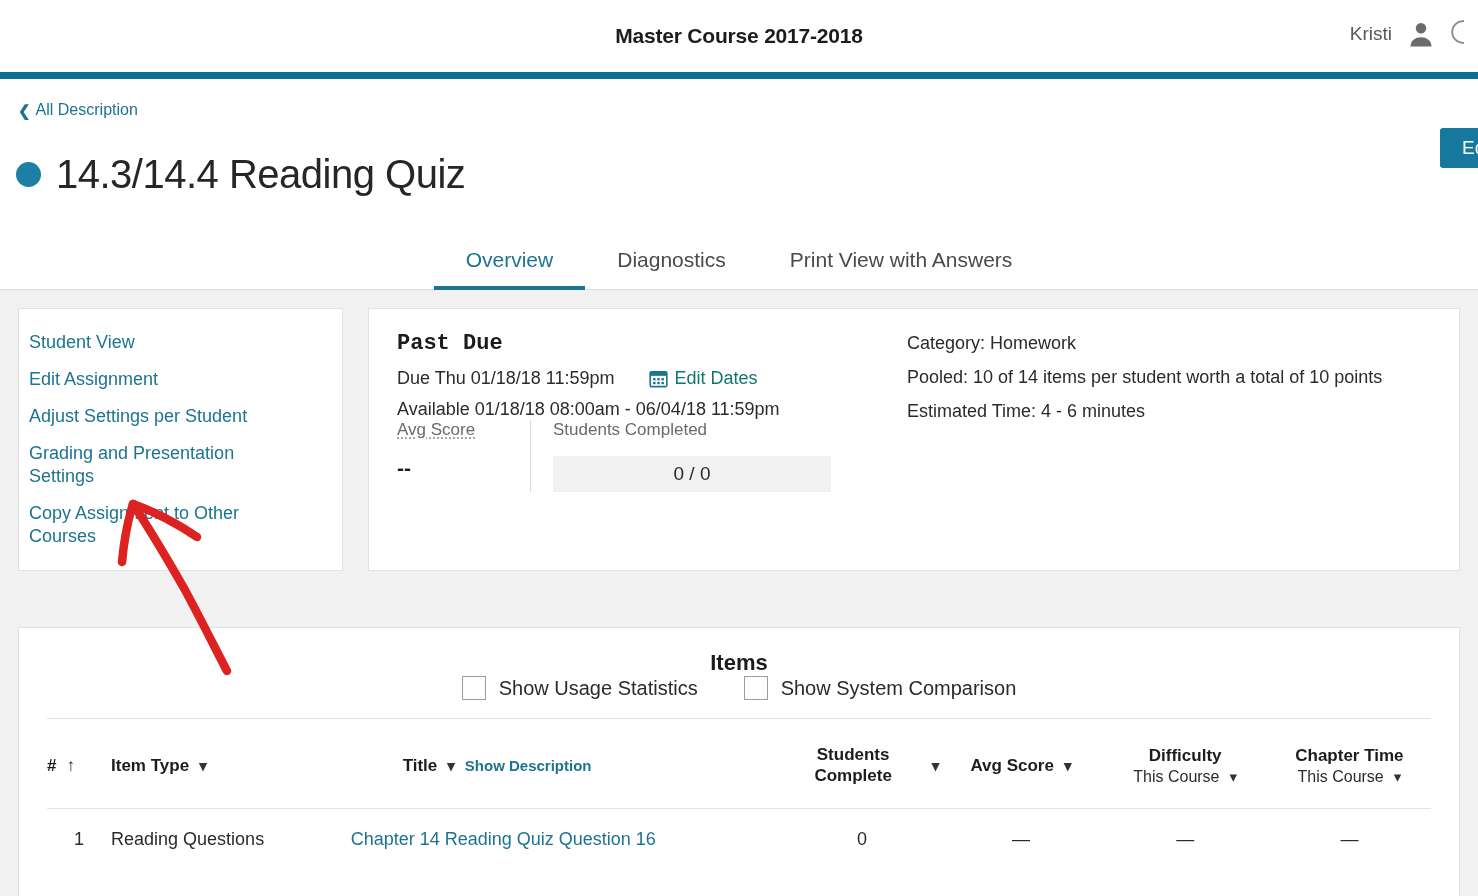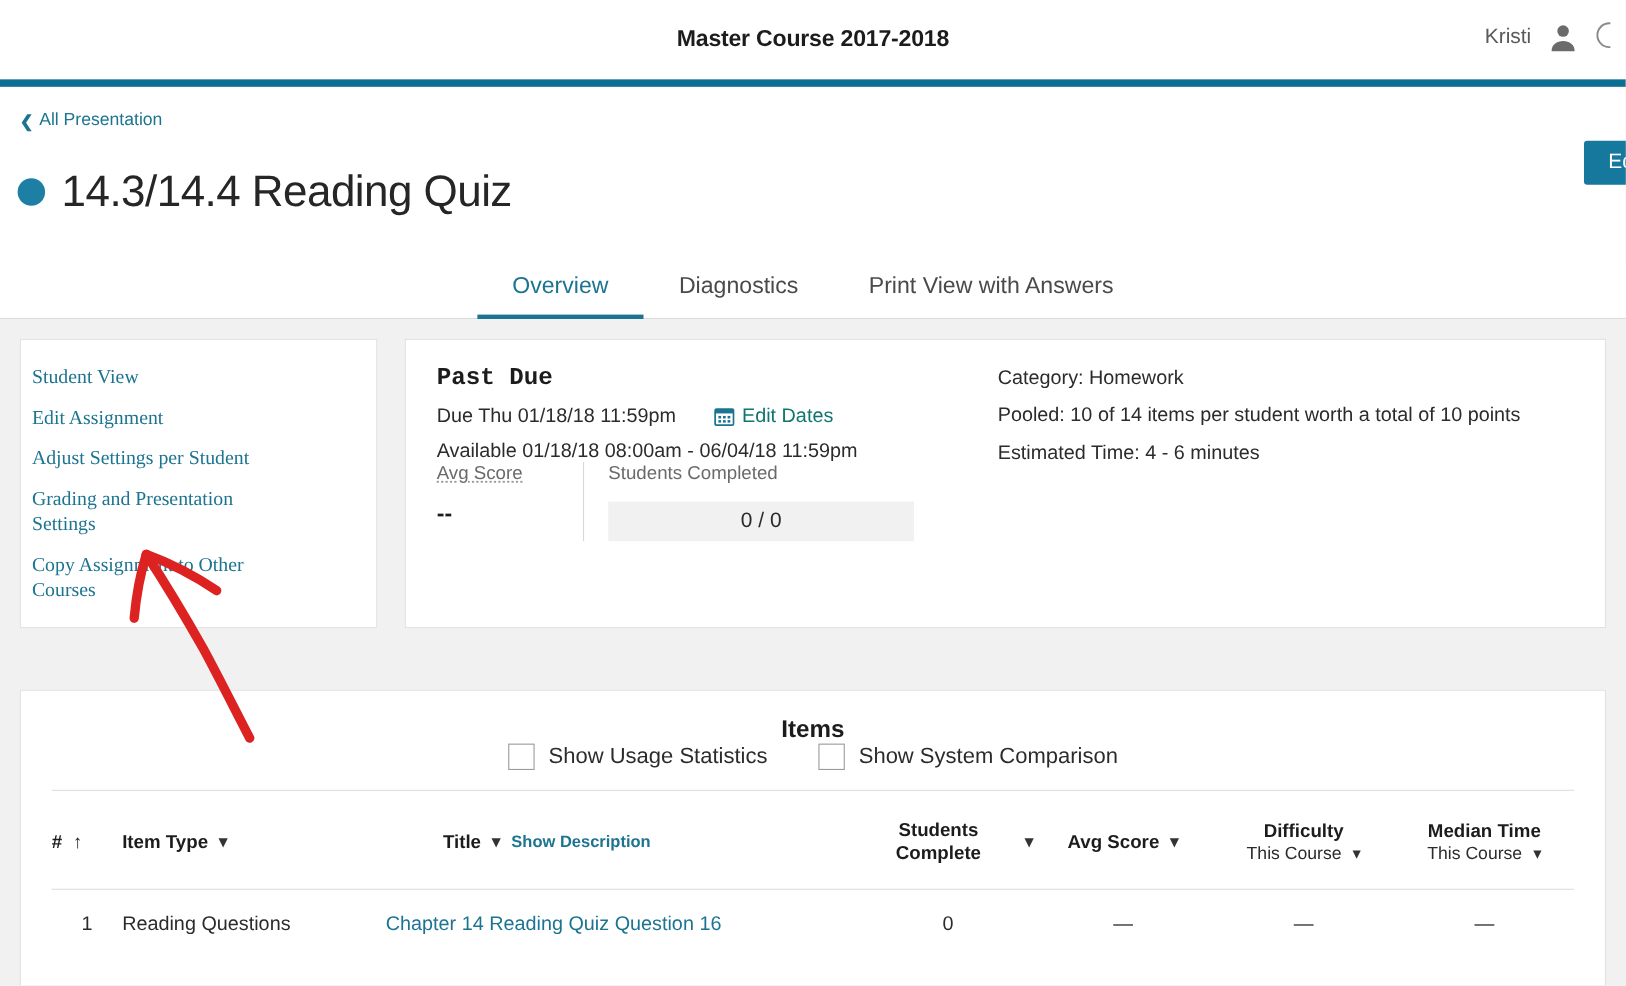--- a/index.html
+++ b/index.html
@@ -154,21 +154,20 @@
   }
   .card {
     background: #ffffff;
     border: 1px solid #e2e2e2;
   }
   .links-card {
     width: 325px;
     flex: 0 0 325px;
     padding: 22px 0 22px 10px;
     box-sizing: border-box;
-    font-family: Liberation Serif, serif;
   }
   .link-item {
     display: block;
     color: #1c7490;
     font-size: 18px;
     line-height: 1.28;
     margin-bottom: 14px;
     cursor: pointer;
     max-width: 240px;
   }
@@ -394,21 +393,21 @@
           <circle cx="12" cy="12" r="10" fill="none" stroke="#8a8a8a" stroke-width="1.6"></circle>
         </svg>
     </span>
   </div>
 </div>
 <div class="teal-rule"></div>
 
 <div class="page-head">
   <div class="breadcrumb">
     <span class="chev-left">❮</span>
-    <span>All Presentation</span>
+    <span>All Description</span>
   </div>
   <div class="title-row">
     <span class="status-dot"></span>
     <h1 class="page-title">14.3/14.4 Reading Quiz</h1>
     <button class="edit-btn">Edit</button>
   </div>
 
   <div class="tabs">
     <div class="tab active">Overview</div>
     <div class="tab">Diagnostics</div>
@@ -531,21 +530,21 @@
           </div>
         </th>
         <th class="th-stack">
           <div class="top">Difficulty</div>
           <div class="sub-head">
             <span>This Course</span>
             <span class="sort-arrows">▾</span>
           </div>
         </th>
         <th class="th-stack">
-          <div class="top">Median Time</div>
+          <div class="top">Chapter Time</div>
           <div class="sub-head">
             <span>This Course</span>
             <span class="sort-arrows">▾</span>
           </div>
         </th>
       </tr>
       </thead>
       <tbody>
       <tr>
         <td class="c">1</td>

